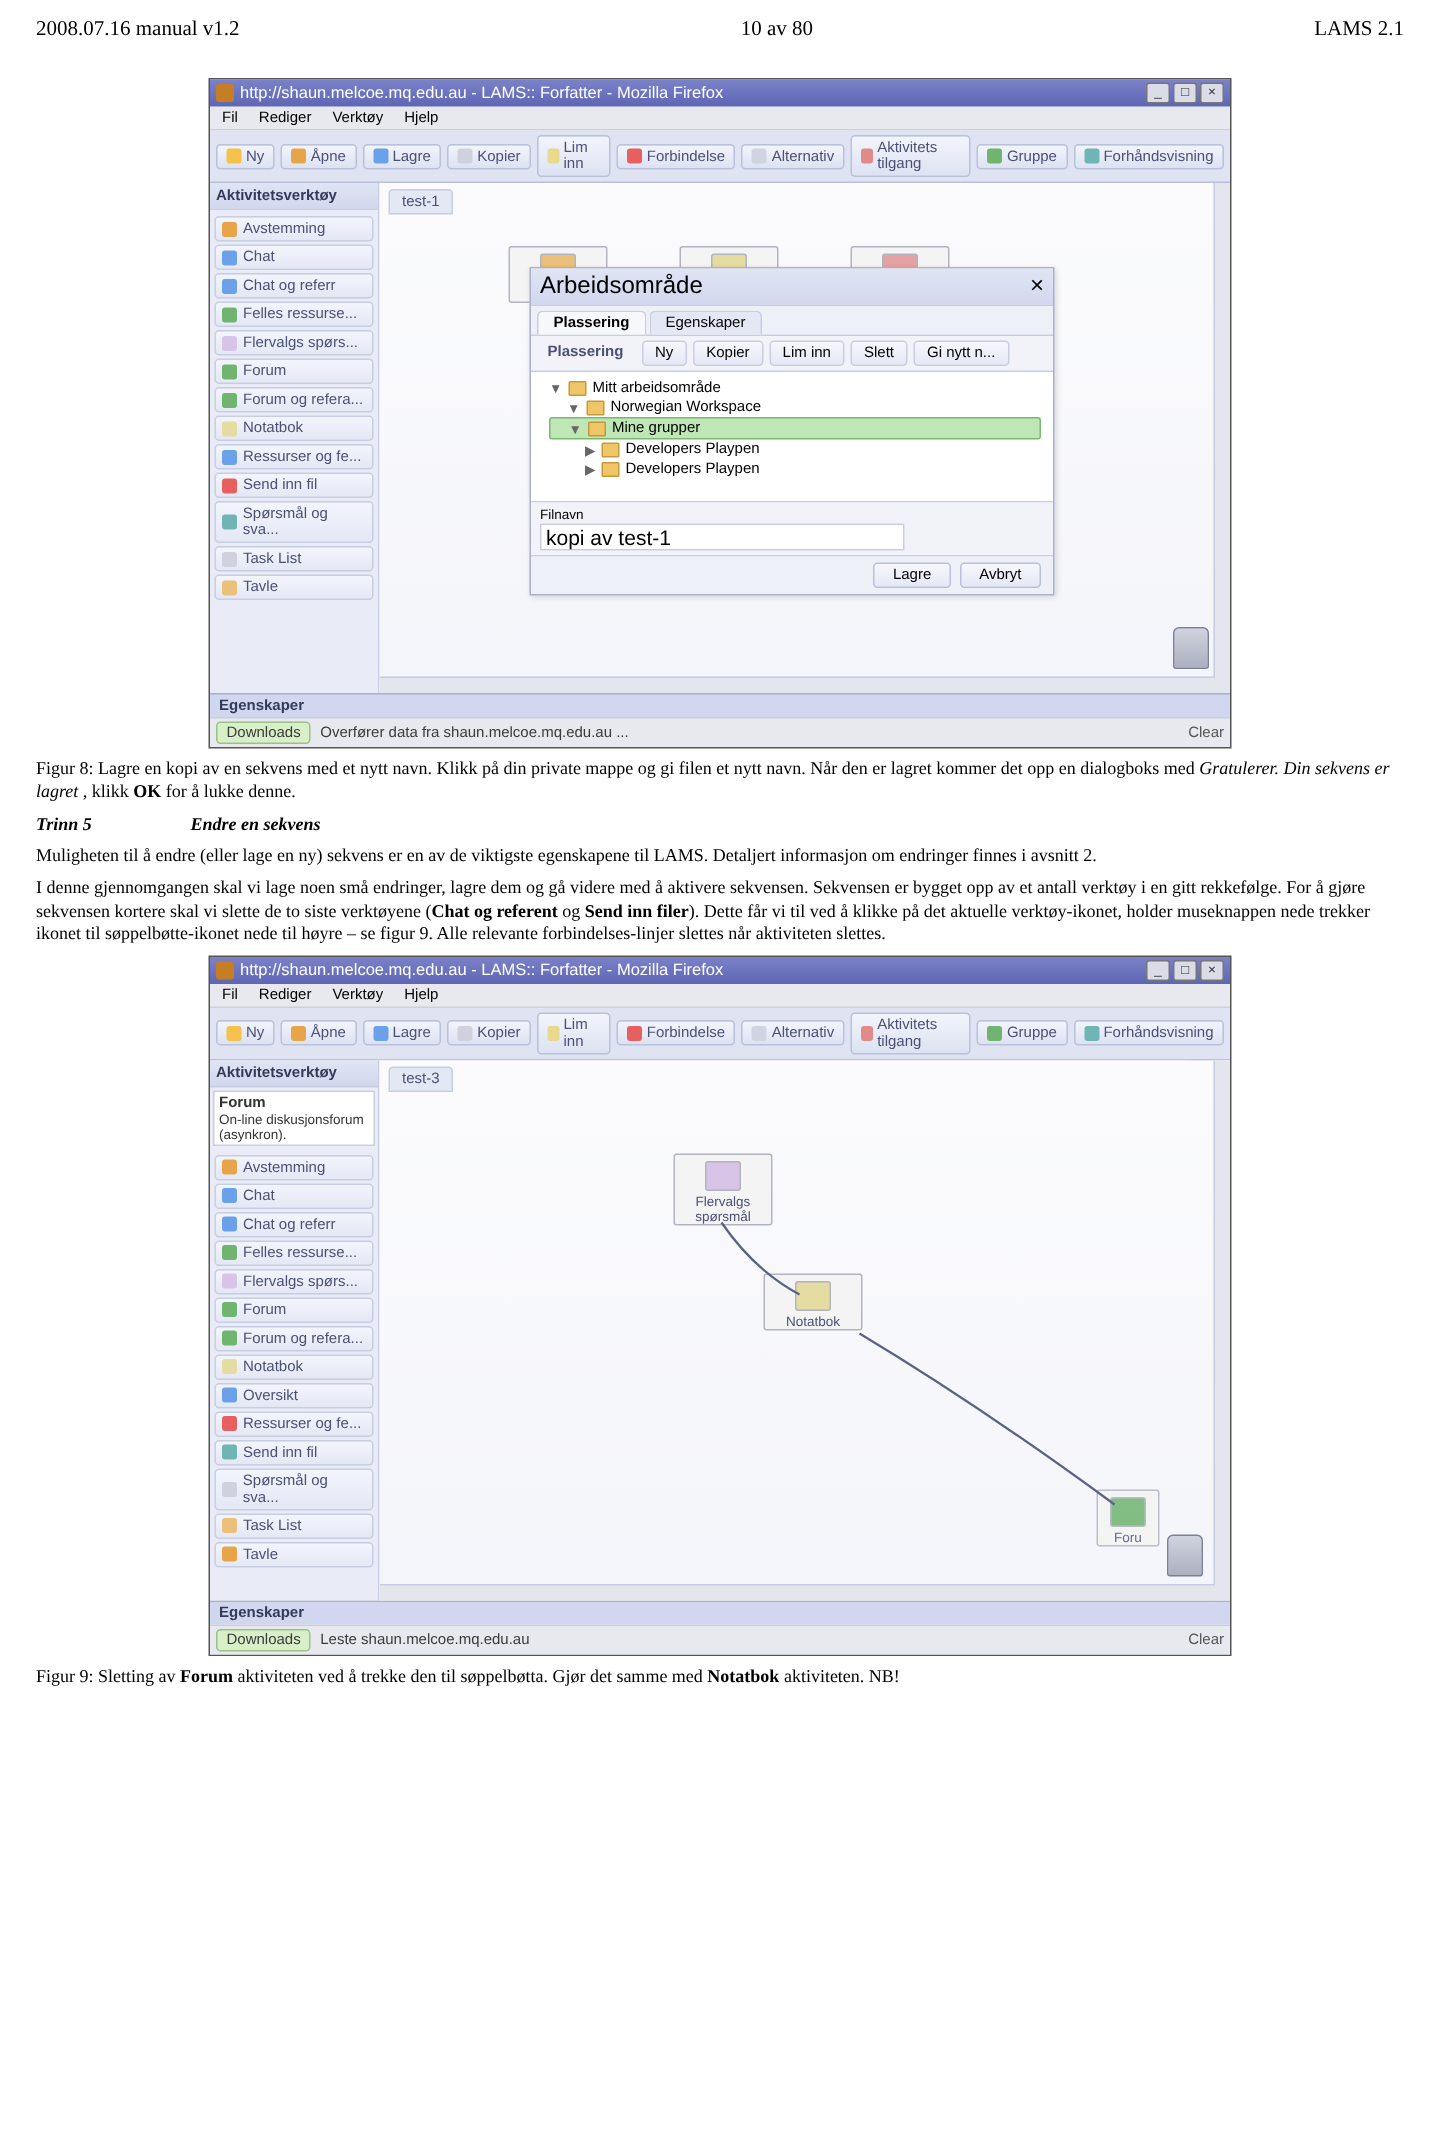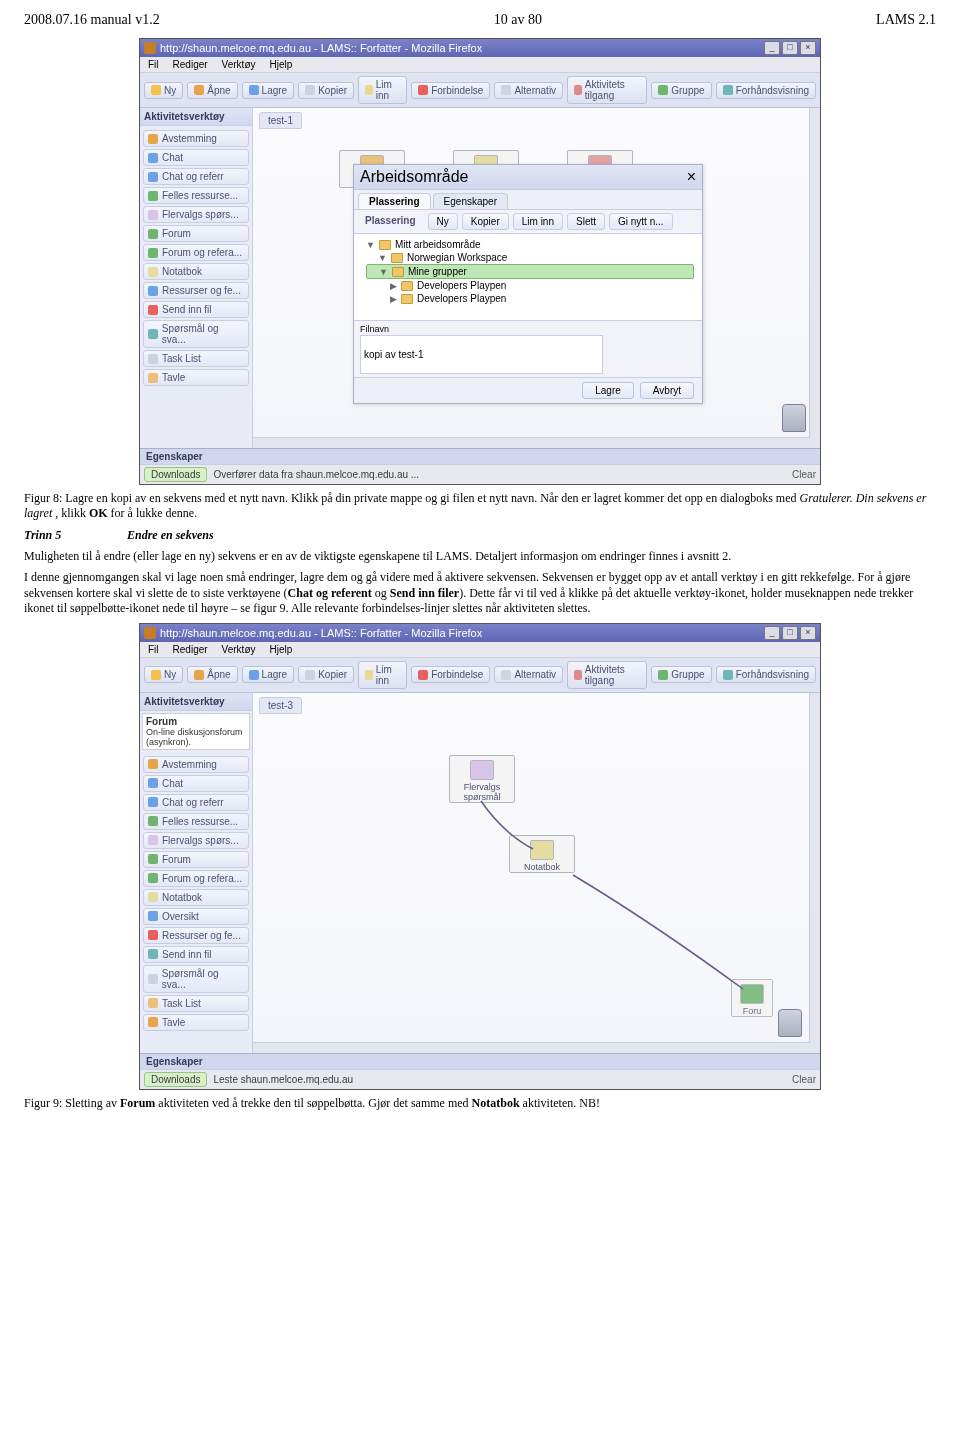--- a/index.html
+++ b/index.html
@@ -8,21 +8,21 @@
     margin: 0;
     padding: 12px 24px;
     background: #fff;
     color: #000;
     width: 912px;
   }
   .page-header {
     display: flex;
     justify-content: space-between;
     font-size: 14px;
-    margin-bottom: 10px;
+    margin-bottom: 24px;
   }
   .figure-wrap {
     display: flex;
     justify-content: center;
     margin: 6px 0;
   }
   
   .screenshot {
     width: 680px;
     border: 1px solid #555;
@@ -271,23 +271,23 @@
     padding: 3px 6px;
     background: #f2f3f9;
     font-size: 9px;
     border-bottom: 1px solid #c8cee2;
   }
   .fn-input {
     display: block;
     width: 70%;
     background: #fff;
     border: 1px solid #c8cee2;
-    padding: 13px 3px;
+    padding: 0 3px;
     margin-top: 1px;
-    font-size: 10px;
+    font-size: 14px;
   }
   .dlg-buttons {
     display: flex;
     justify-content: flex-end;
     gap: 6px;
     padding: 4px 8px;
     background: #eef0f8;
   }
   .dlg-btn {
     padding: 2px 12px;

